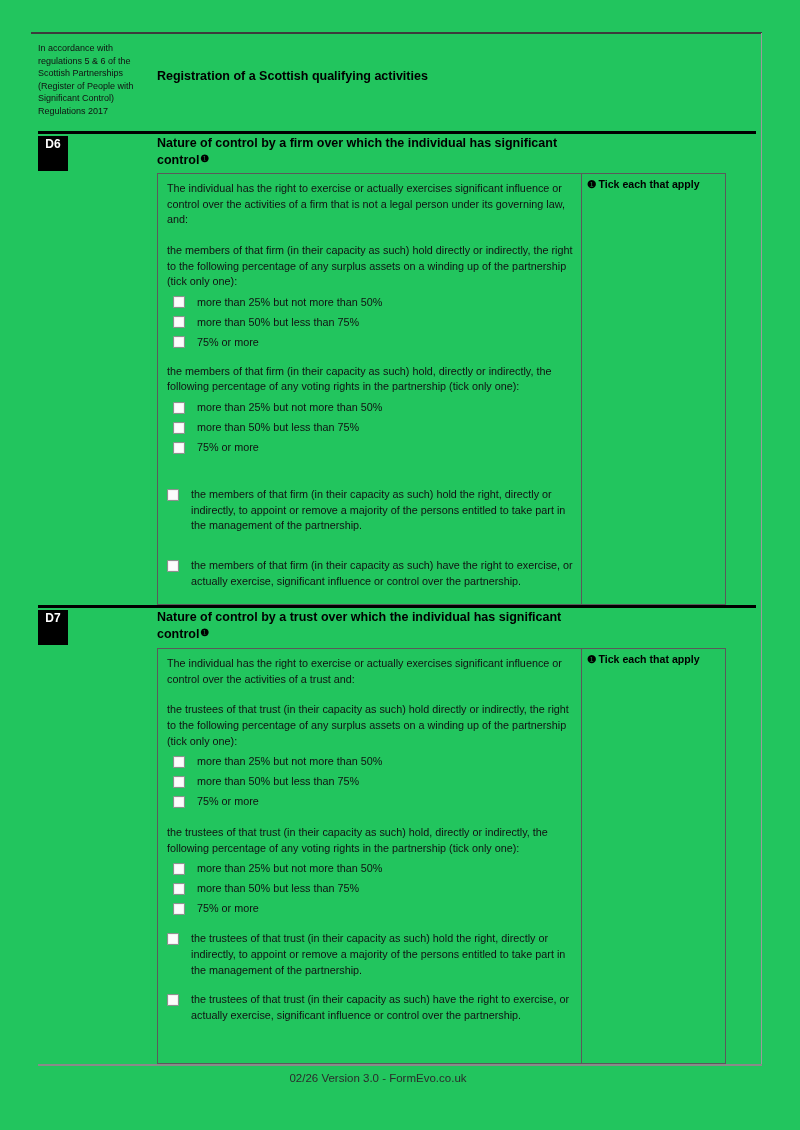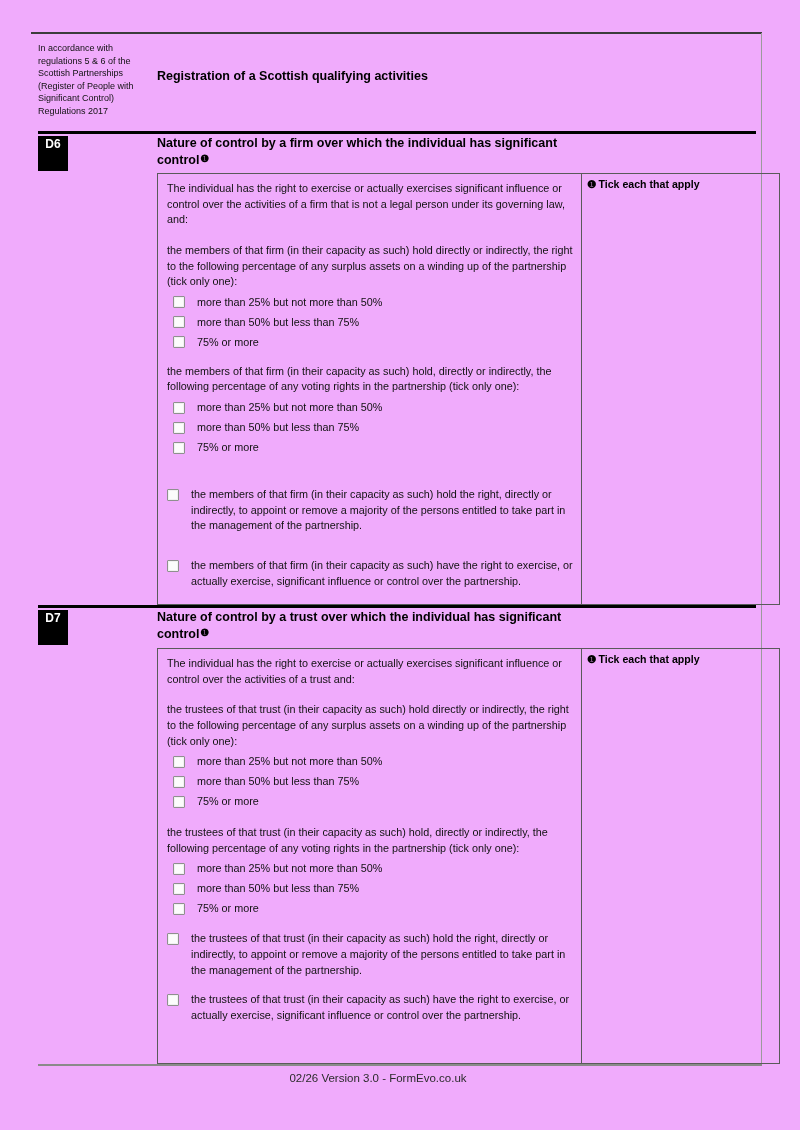--- a/index.html
+++ b/index.html
@@ -1,18 +1,18 @@
 <!DOCTYPE html>
 <html><head>
 <meta charset="utf-8">
 <style>
   * { margin:0; padding:0; box-sizing:border-box; }
   html,body { background:#fff; }
   .page {
-    position:relative; width:800px; height:1130px; background:#f0abfc;
+    position:relative; width:800px; height:1130px; background:#22c55e;
     font-family:"Liberation Sans", sans-serif; color:#1a1a1a; overflow:hidden;
   }
   
   .top-rule   { position:absolute; left:31px;  width:731px; top:32px;  border-top:2px solid #3c3c3c; }
   .right-rule { position:absolute; left:761px; top:33px;   height:1032px; border-left:1px solid #9b9b9b; }
   .bottom-rule{ position:absolute; left:38px;  width:724px; top:1064px; border-top:2px solid #8a8a8a; }
 
   
   .reg-note { position:absolute; left:38px; top:42px; width:110px;
               font-size:9px; line-height:1.4; color:#111; }
@@ -26,21 +26,21 @@
   .thick-rule { position:absolute; left:38px; top:0; width:718px; border-top:3.5px solid #000; }
   .badge { position:absolute; left:38px; top:5px; width:30px; height:35px; background:#000;
            color:#fff; font-size:12px; font-weight:bold; text-align:center; line-height:17px; }
   .sec-title { position:absolute; left:157px; top:4px; width:430px; font-size:12.5px;
                font-weight:bold; line-height:1.38; color:#000; }
   .sup { font-size:10px; vertical-align:2px; margin-left:1px; }
 
   .content-box { position:absolute; left:157px; width:424px;
                  border:1px solid #5a5a5a; border-right:none;
                  padding:7px 6px 0 9px; font-size:10.8px; line-height:1.45; color:#111; }
-  .tick-box { position:absolute; left:581px; width:199px; border:1px solid #5a5a5a;
+  .tick-box { position:absolute; left:581px; width:145px; border:1px solid #5a5a5a;
               padding:4px 4px; font-size:10.6px; font-weight:bold; color:#000; }
   .tick-box .sup { vertical-align:0; margin-right:2px; font-size:10.6px; }
 
   .para { margin:0 0 0 0; }
   .intro  { margin-bottom:15px; }
   .lead   { margin-bottom:3px; }
   .lead-2 { margin-top:12px; margin-bottom:3px; }
 
   .opt { display:flex; align-items:center; margin:1px 6px; height:19px; }
   .cbx { flex:none; width:12px; height:12px; border:1px solid #8f8f8f; background:#fcfcfc;

